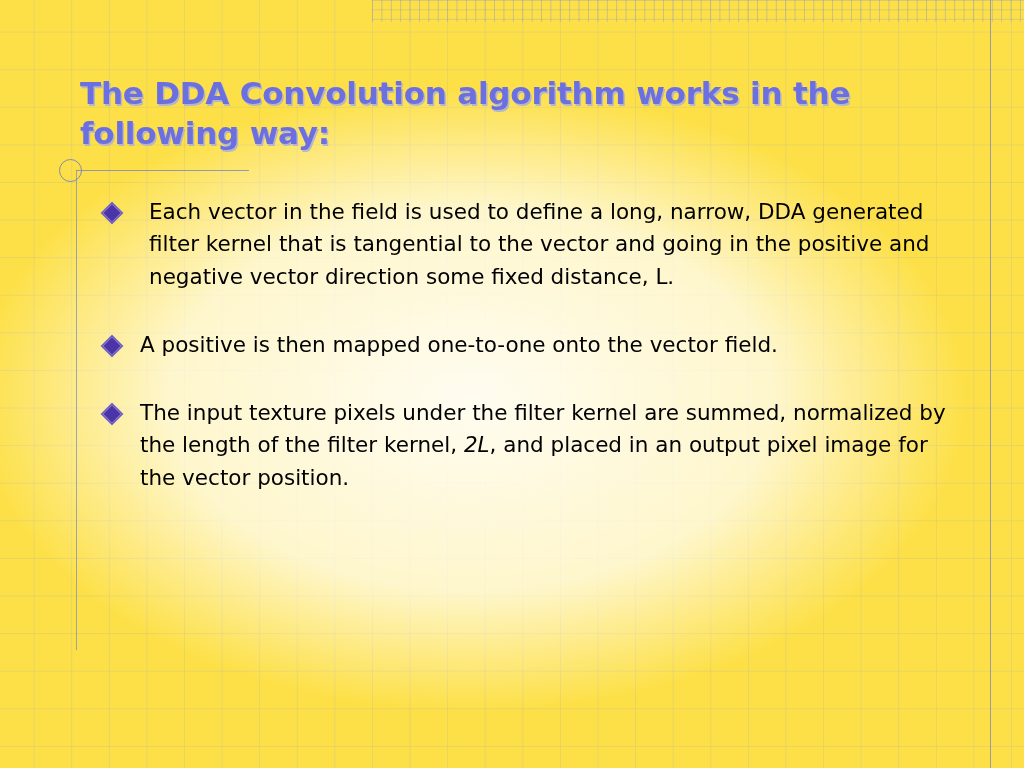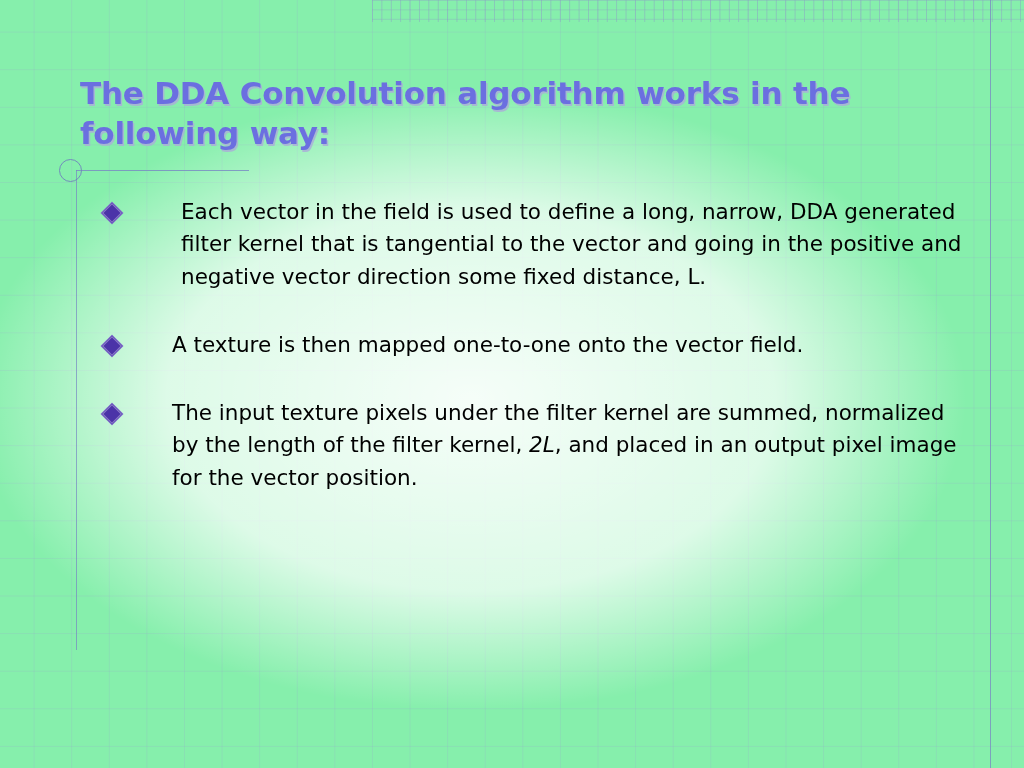--- a/index.html
+++ b/index.html
@@ -12,21 +12,21 @@
     background: #ffffff;
     font-family: "DejaVu Sans", sans-serif;
     overflow: hidden;
   }
 
   
   .slide {
     position: relative;
     width: 1024px;
     height: 768px;
-    background: #86efac;
+    background: #fde047;
     overflow: hidden;
   }
 
   
   .grid-bg {
     position: absolute;
     inset: 0;
     background-image:
       linear-gradient(to right, rgba(150,160,205,0.20) 1px, transparent 1px),
       linear-gradient(to bottom, rgba(150,160,205,0.20) 1px, transparent 1px);
@@ -113,21 +113,20 @@
   .body {
     position: absolute;
     left: 104px;
     top: 196px;
     width: 860px;
   }
   .bullet-row {
     display: flex;
     align-items: flex-start;
     margin-bottom: 36px;
-    gap: 32px;
   }
   .bullet-row:last-child { margin-bottom: 12px; }
 
   .diamond {
     flex: 0 0 auto;
     width: 14px;
     height: 14px;
     margin-top: 9px;
     margin-right: 20px;
     transform: rotate(45deg);
@@ -165,21 +164,21 @@
 
   <div class="body">
 
     <div class="bullet-row">
       <span class="diamond"></span>
       <div class="bullet-text indent-lead"> Each vector in the field is used to define a long, narrow, DDA generated filter kernel that is tangential to the vector and going in the positive and negative vector direction some fixed distance, L.</div>
     </div>
 
     <div class="bullet-row">
       <span class="diamond"></span>
-      <div class="bullet-text">A texture is then mapped one-to-one onto the vector field.</div>
+      <div class="bullet-text">A positive is then mapped one-to-one onto the vector field.</div>
     </div>
 
     <div class="bullet-row">
       <span class="diamond"></span>
       <div class="bullet-text"><span>The input texture pixels under the filter kernel are summed, normalized by the length of the filter kernel, </span><span class="ital">2L</span><span>, and placed in an output pixel image for the vector position.</span></div>
     </div>
 
   </div>
 </div>
 

